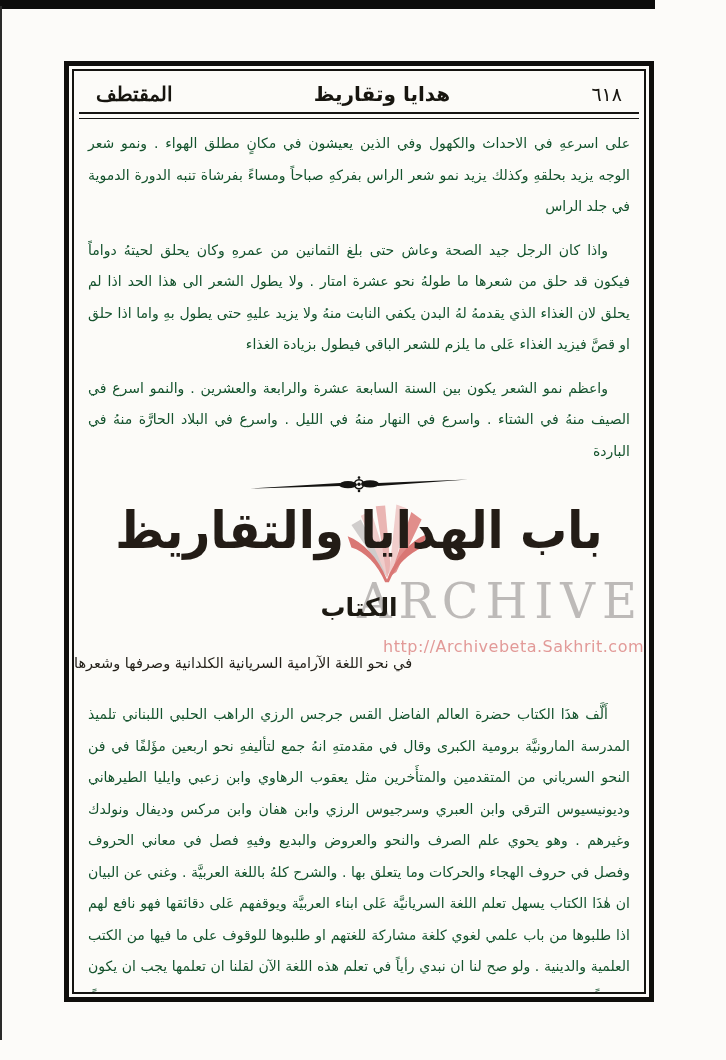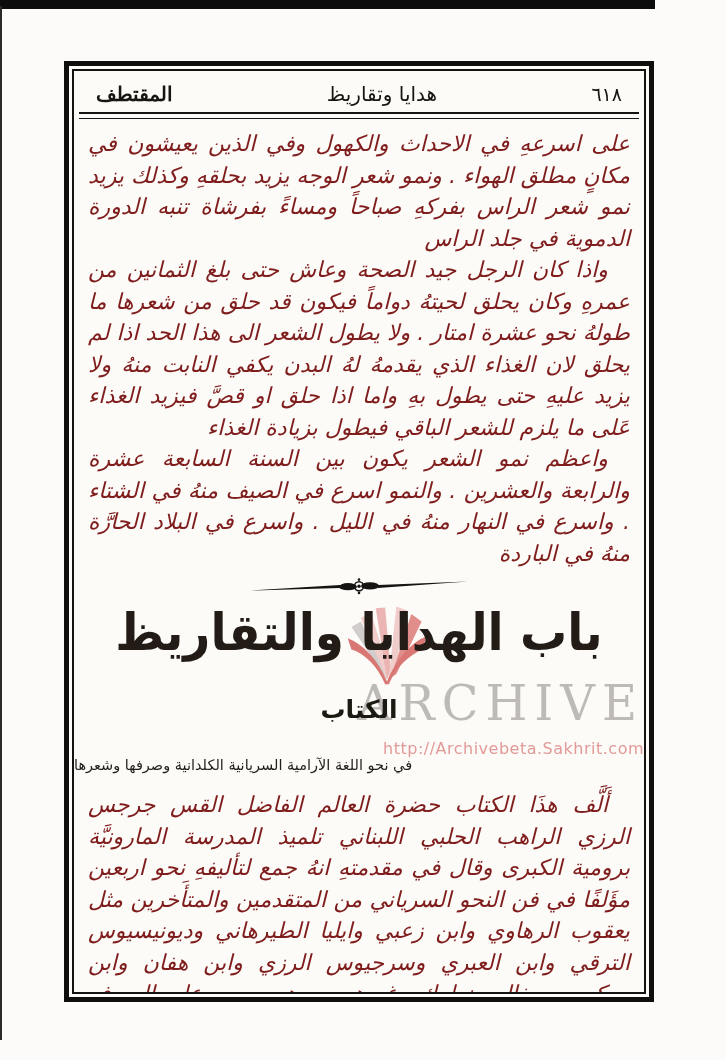--- a/index.html
+++ b/index.html
@@ -46,40 +46,39 @@
   }
   
   .page-header {
     direction: rtl;
     display: flex;
     justify-content: space-between;
     align-items: baseline;
     padding: 11px 22px 2px 22px;
   }
   .hdr-page-number { font-size: 19px; letter-spacing: 3px; }
-  .hdr-section     { font-size: 20px; font-weight: normal; }
+  .hdr-section     { font-size: 20px; font-weight: bold; }
   .hdr-journal     { font-size: 20px; font-weight: bold; font-family: Liberation Serif, serif; }
   .header-rule {
     margin: 4px 5px 0 5px;
     border-top: 2.5px solid #151412;
     border-bottom: 1.2px solid #151412;
     height: 4px;
   }
   
   .page-body {
     direction: rtl;
     padding: 9px 14px 0 14px;
-    font-size: 22px;
+    font-size: 14px;
     line-height: 31.5px;
     text-align: justify;
-    color: #7f1d1d;
-    font-style: italic;
+    color: #14532d;
   }
   .page-body p { margin: 0; }
-  .page-body p.indent { text-indent: 22px; }
+  .page-body p.indent { text-indent: 22px; margin-top: 12px; }
   
   .divider-wrap {
     text-align: center;
     padding: 8px 0 2px 0;
     line-height: 0;
   }
   
   .title-block {
     position: relative;
     height: 186px;

